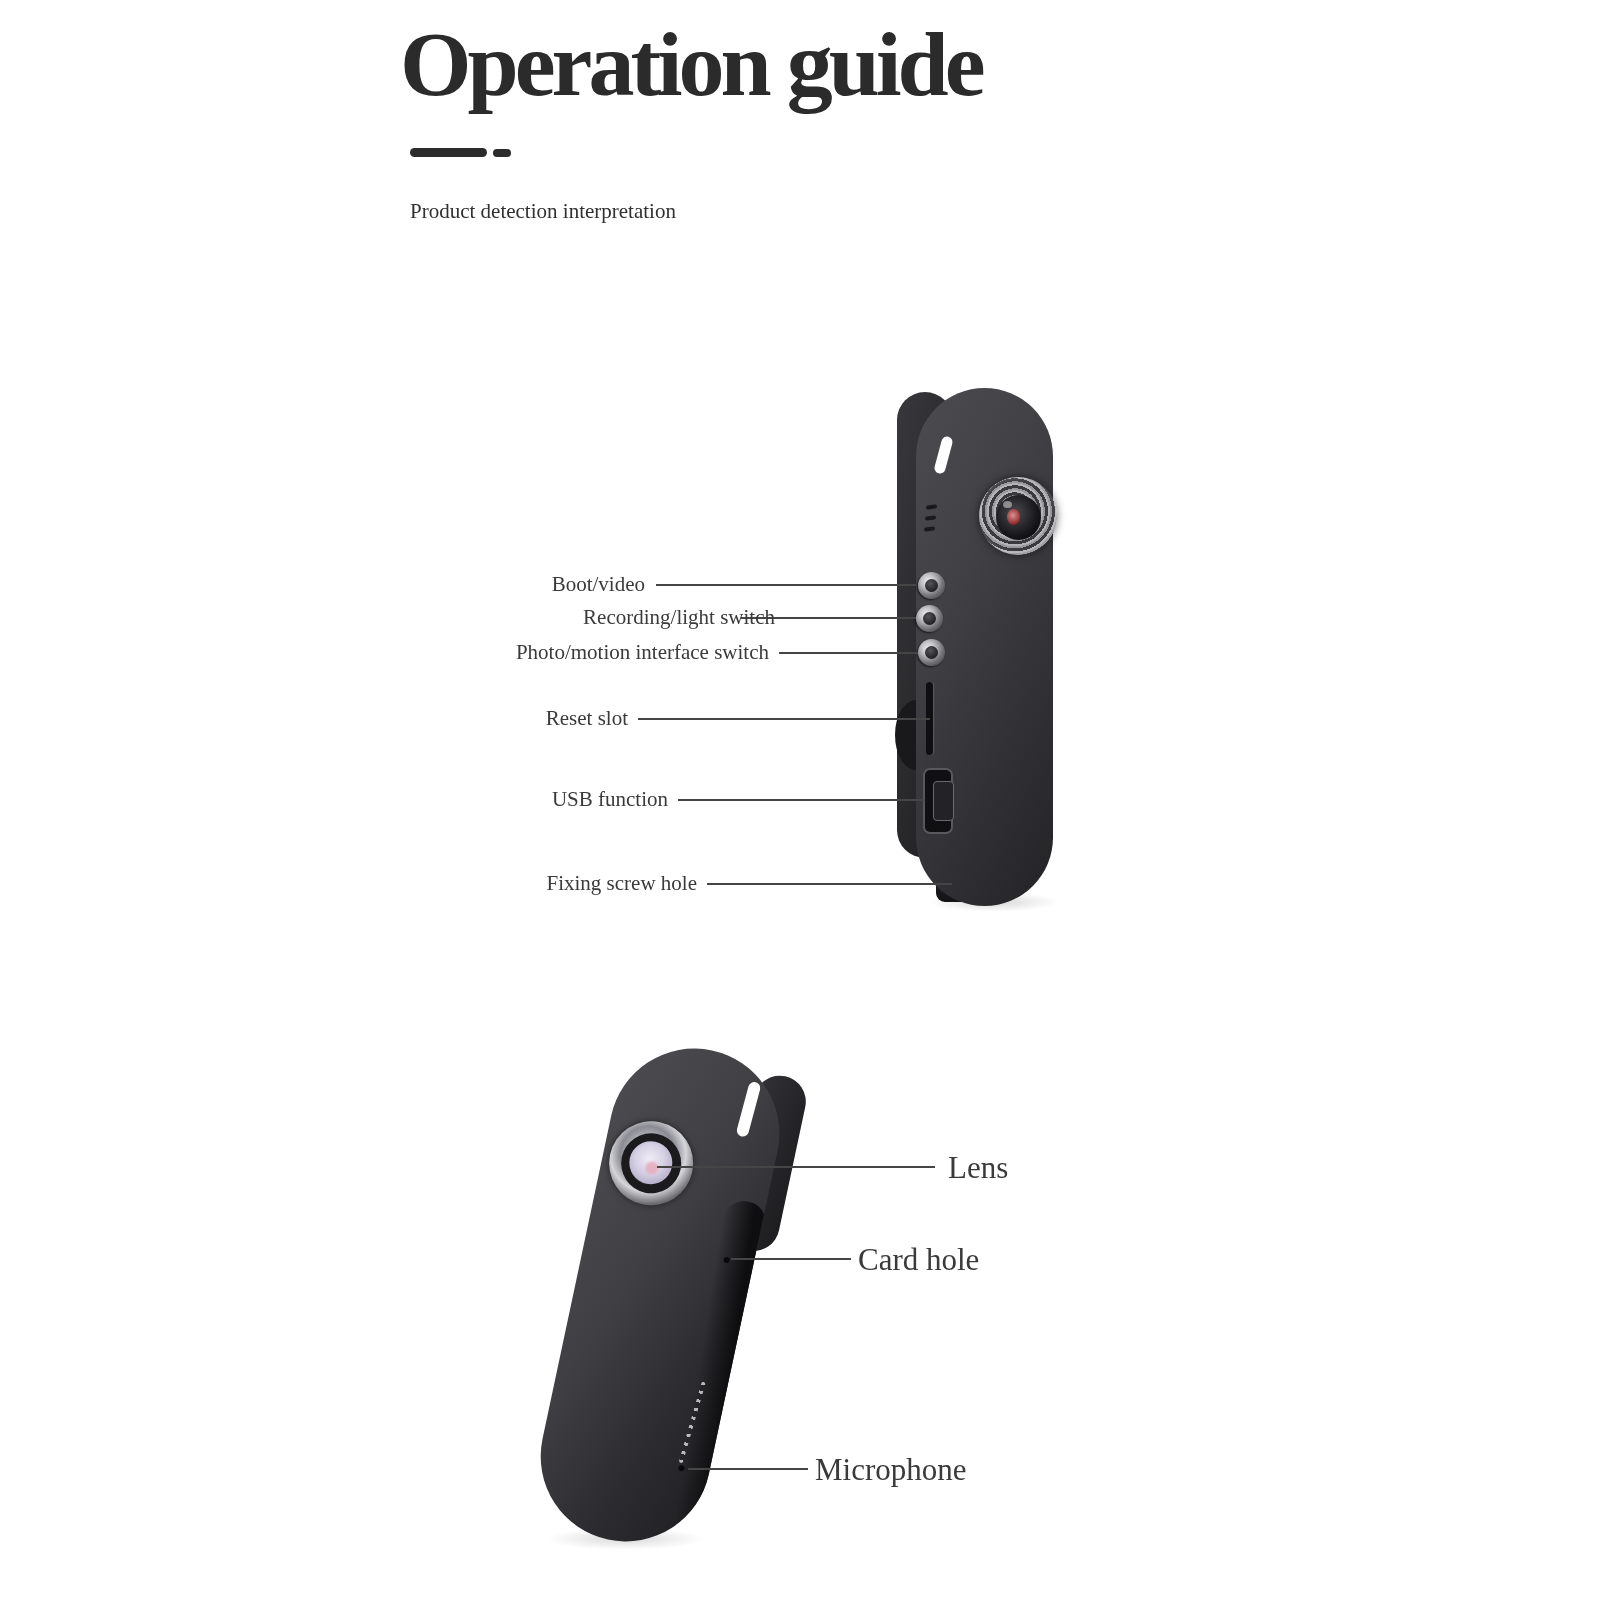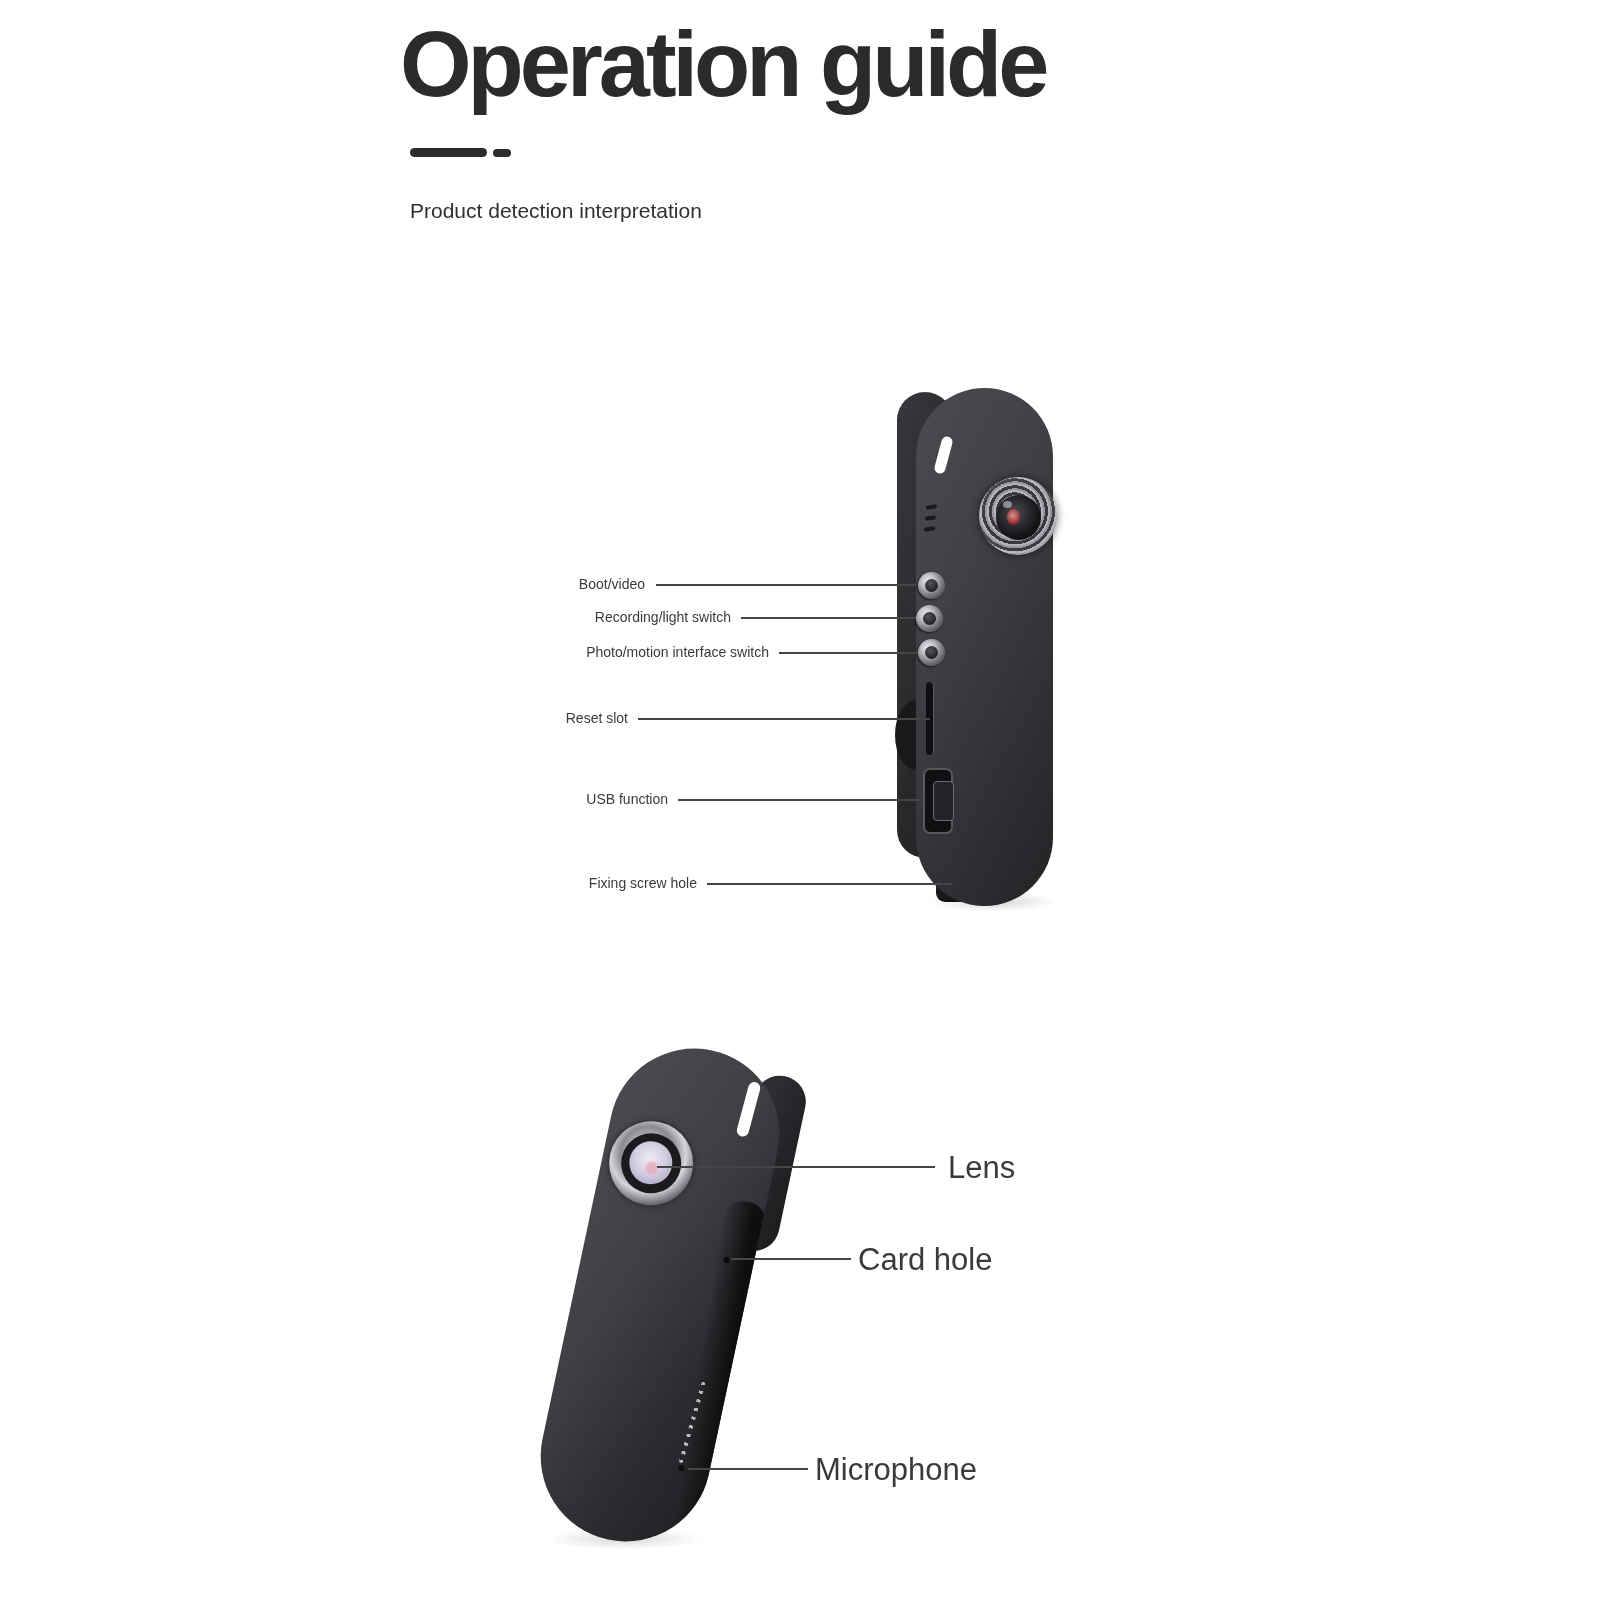--- a/index.html
+++ b/index.html
@@ -1,37 +1,37 @@
 <!DOCTYPE html>
 <html><head>
 <meta charset="utf-8">
 <style>
   html,body{margin:0;padding:0;background:#ffffff;}
   .stage{
     position:relative; width:1600px; height:1600px; overflow:hidden;
     background:#ffffff;
-    font-family:Liberation Sans, sans-serif;
+    font-family:Liberation Serif, serif;
   }
   
   .title{
     position:absolute; left:400px; top:18px; margin:0;
     font-size:92px; font-weight:bold; letter-spacing:-4px;
     color:#2b2b2b; line-height:1.0; white-space:nowrap;
   }
   .dash{position:absolute; background:#2b2b2b; border-radius:5px;}
   .dash-long{left:410px; top:148px; width:77px; height:9px;}
   .dash-short{left:493px; top:149px; width:18px; height:8px;}
   .subtitle{
     position:absolute; left:410px; top:199px;
     font-size:21px; color:#303030; white-space:nowrap;
   }
   
   .callout{
     position:absolute; white-space:nowrap; color:#3a3a3a;
-    font-size:14px; line-height:27px; z-index:30;
+    font-size:21px; line-height:27px; z-index:30;
   }
   .callout-b{font-size:31px;}
   .leader{
     position:absolute; height:2px; background:#454545; z-index:25;
   }
   
   .abs{position:absolute;}
   
   .d1-clip{
     left:897px; top:392px; width:56px; height:466px; border-radius:28px;
@@ -199,21 +199,21 @@
       <div class="d1-btn-core"></div>
     </div>
 
   <div class="abs d1-cardslot"></div>
   <div class="abs d1-usb"></div>
   <div class="abs d1-usb-in"></div>
 
   <div class="callout" style="right:955px; top:571px;"><span>Boot/video</span></div>
   <div class="leader" style="left:656px; top:584px; width:260px;"></div>
 
-  <div class="callout" style="right:869px; top:604px;"><span>Recording/light switch</span></div>
+  <div class="callout" style="right:825px; top:604px;"><span>Recording/light switch</span></div>
   <div class="leader" style="left:741px; top:617px; width:175px;"></div>
 
   <div class="callout" style="right:831px; top:639px;"><span>Photo/motion interface switch</span></div>
   <div class="leader" style="left:779px; top:652px; width:139px;"></div>
 
   <div class="callout" style="right:972px; top:705px;"><span>Reset slot</span></div>
   <div class="leader" style="left:638px; top:718px; width:292px;"></div>
 
   <div class="callout" style="right:932px; top:786px;"><span>USB function</span></div>
   <div class="leader" style="left:678px; top:799px; width:246px;"></div>

